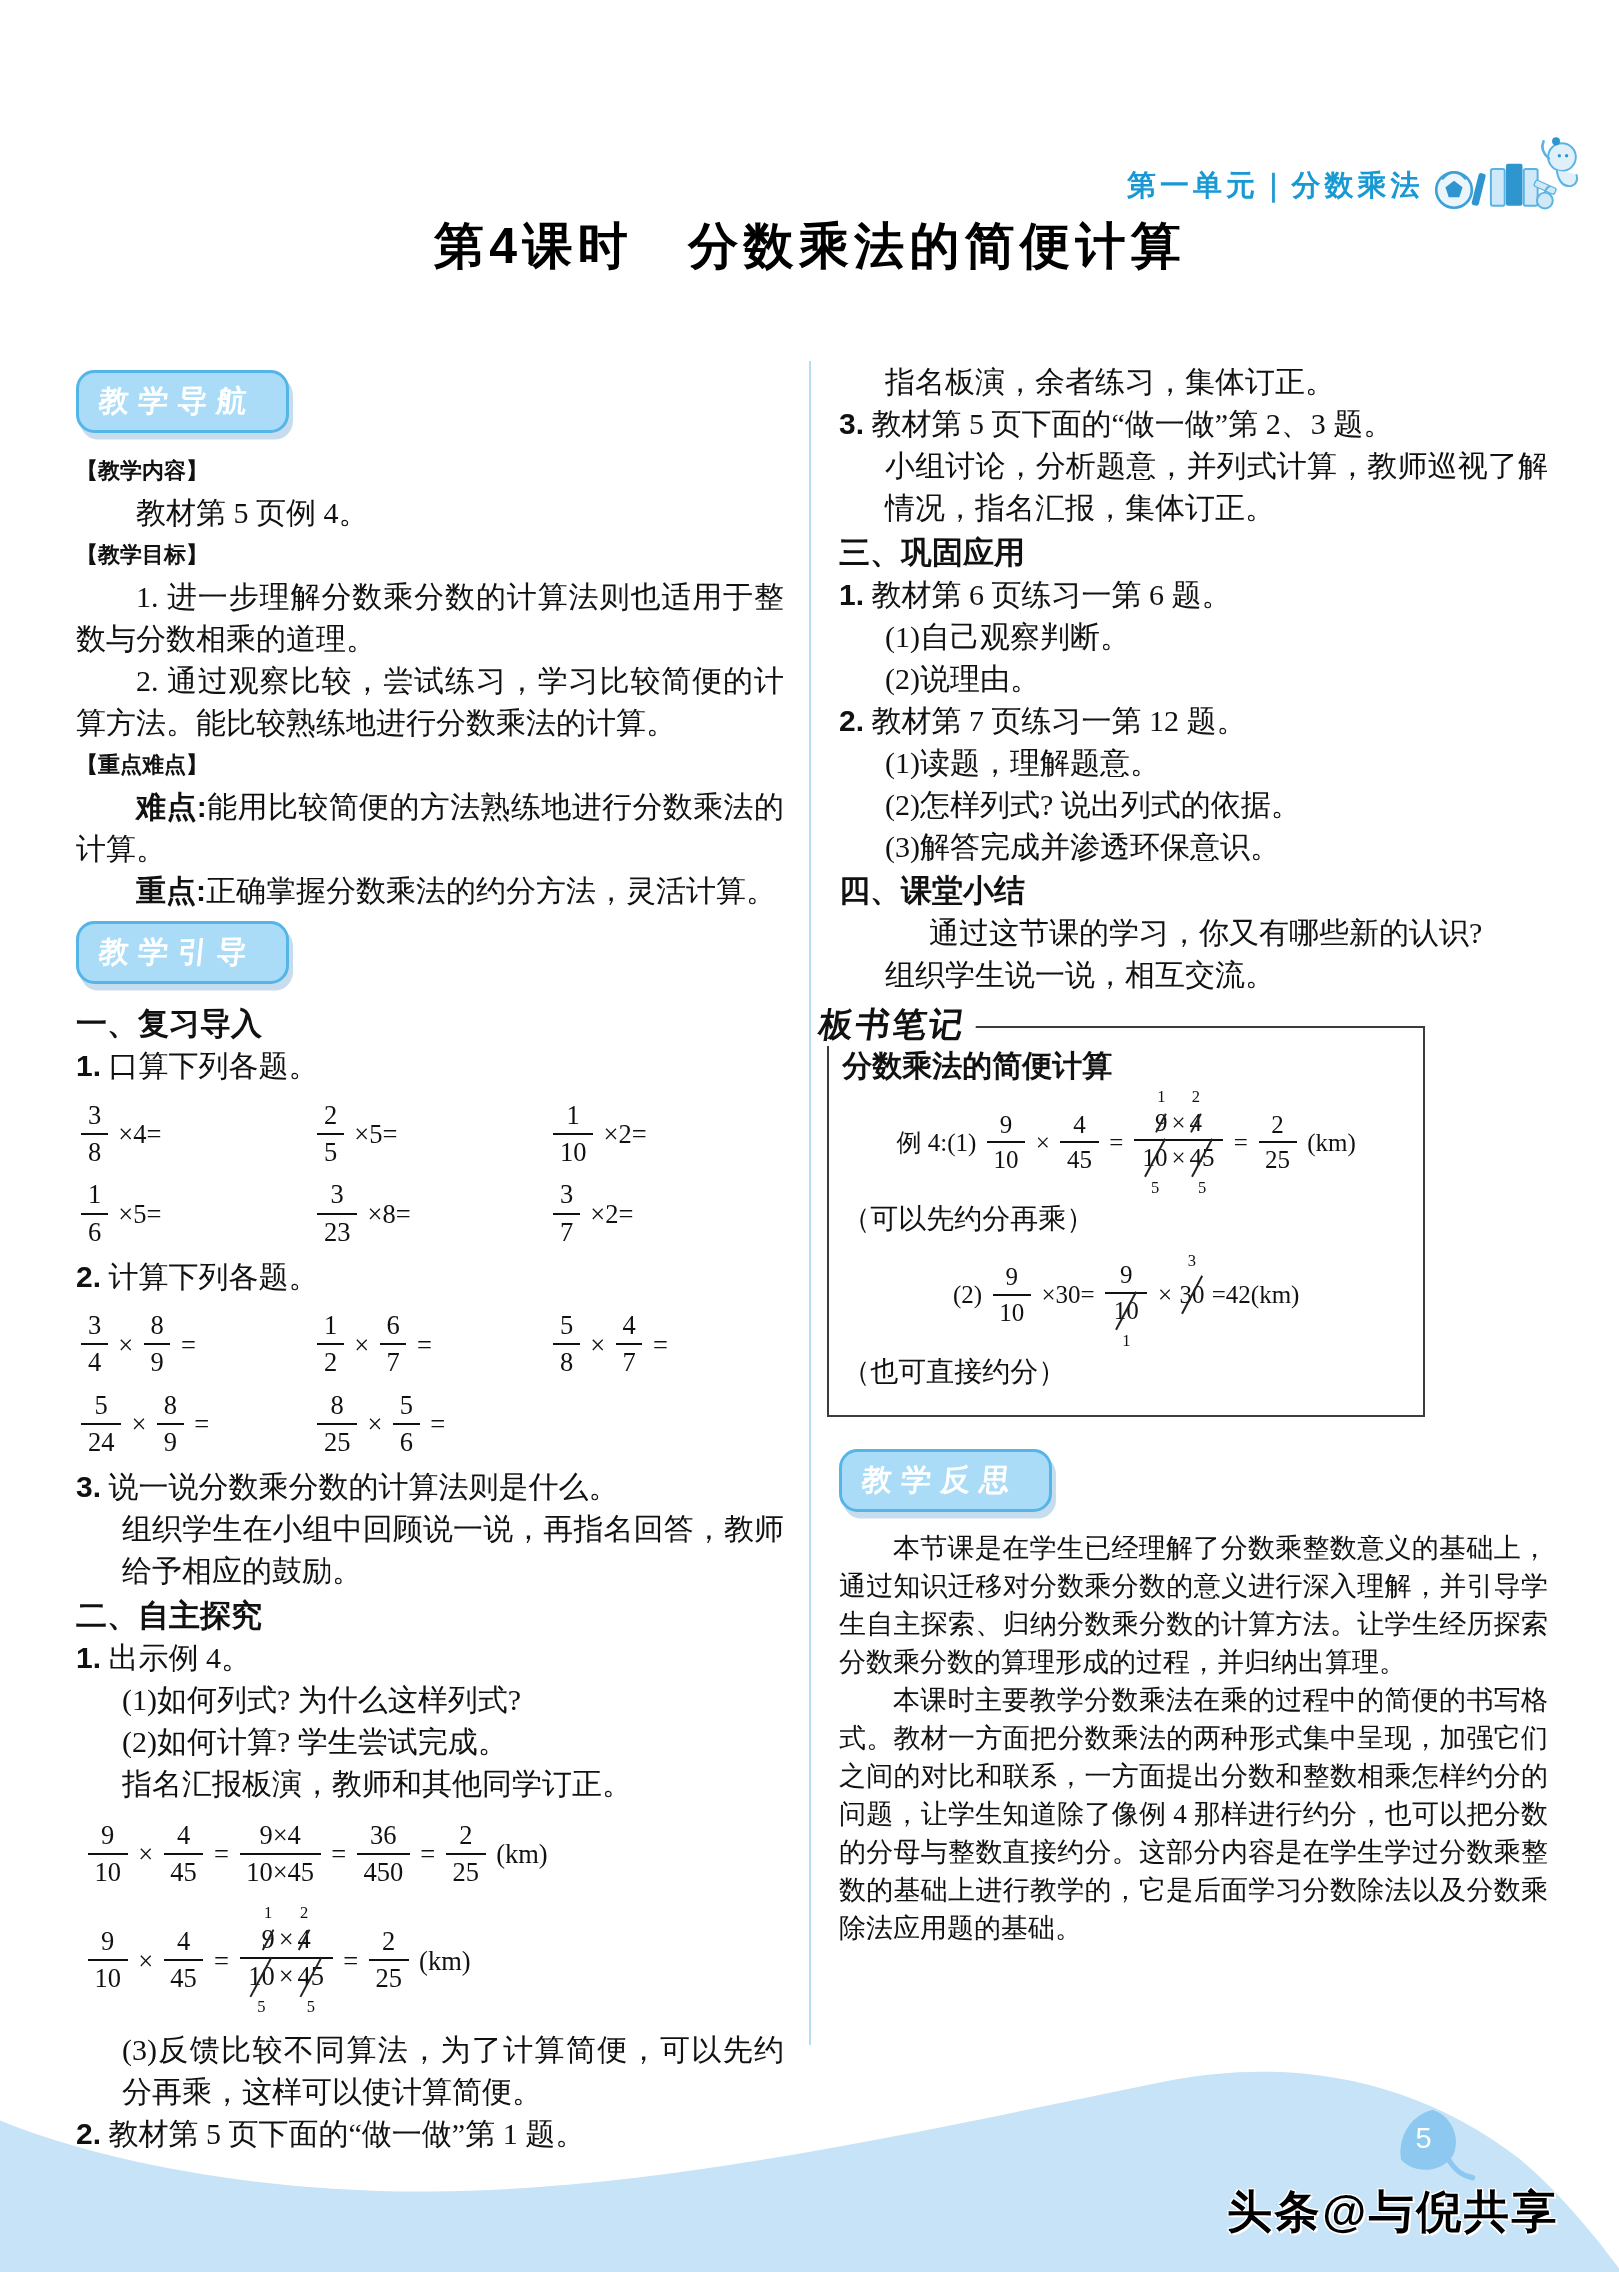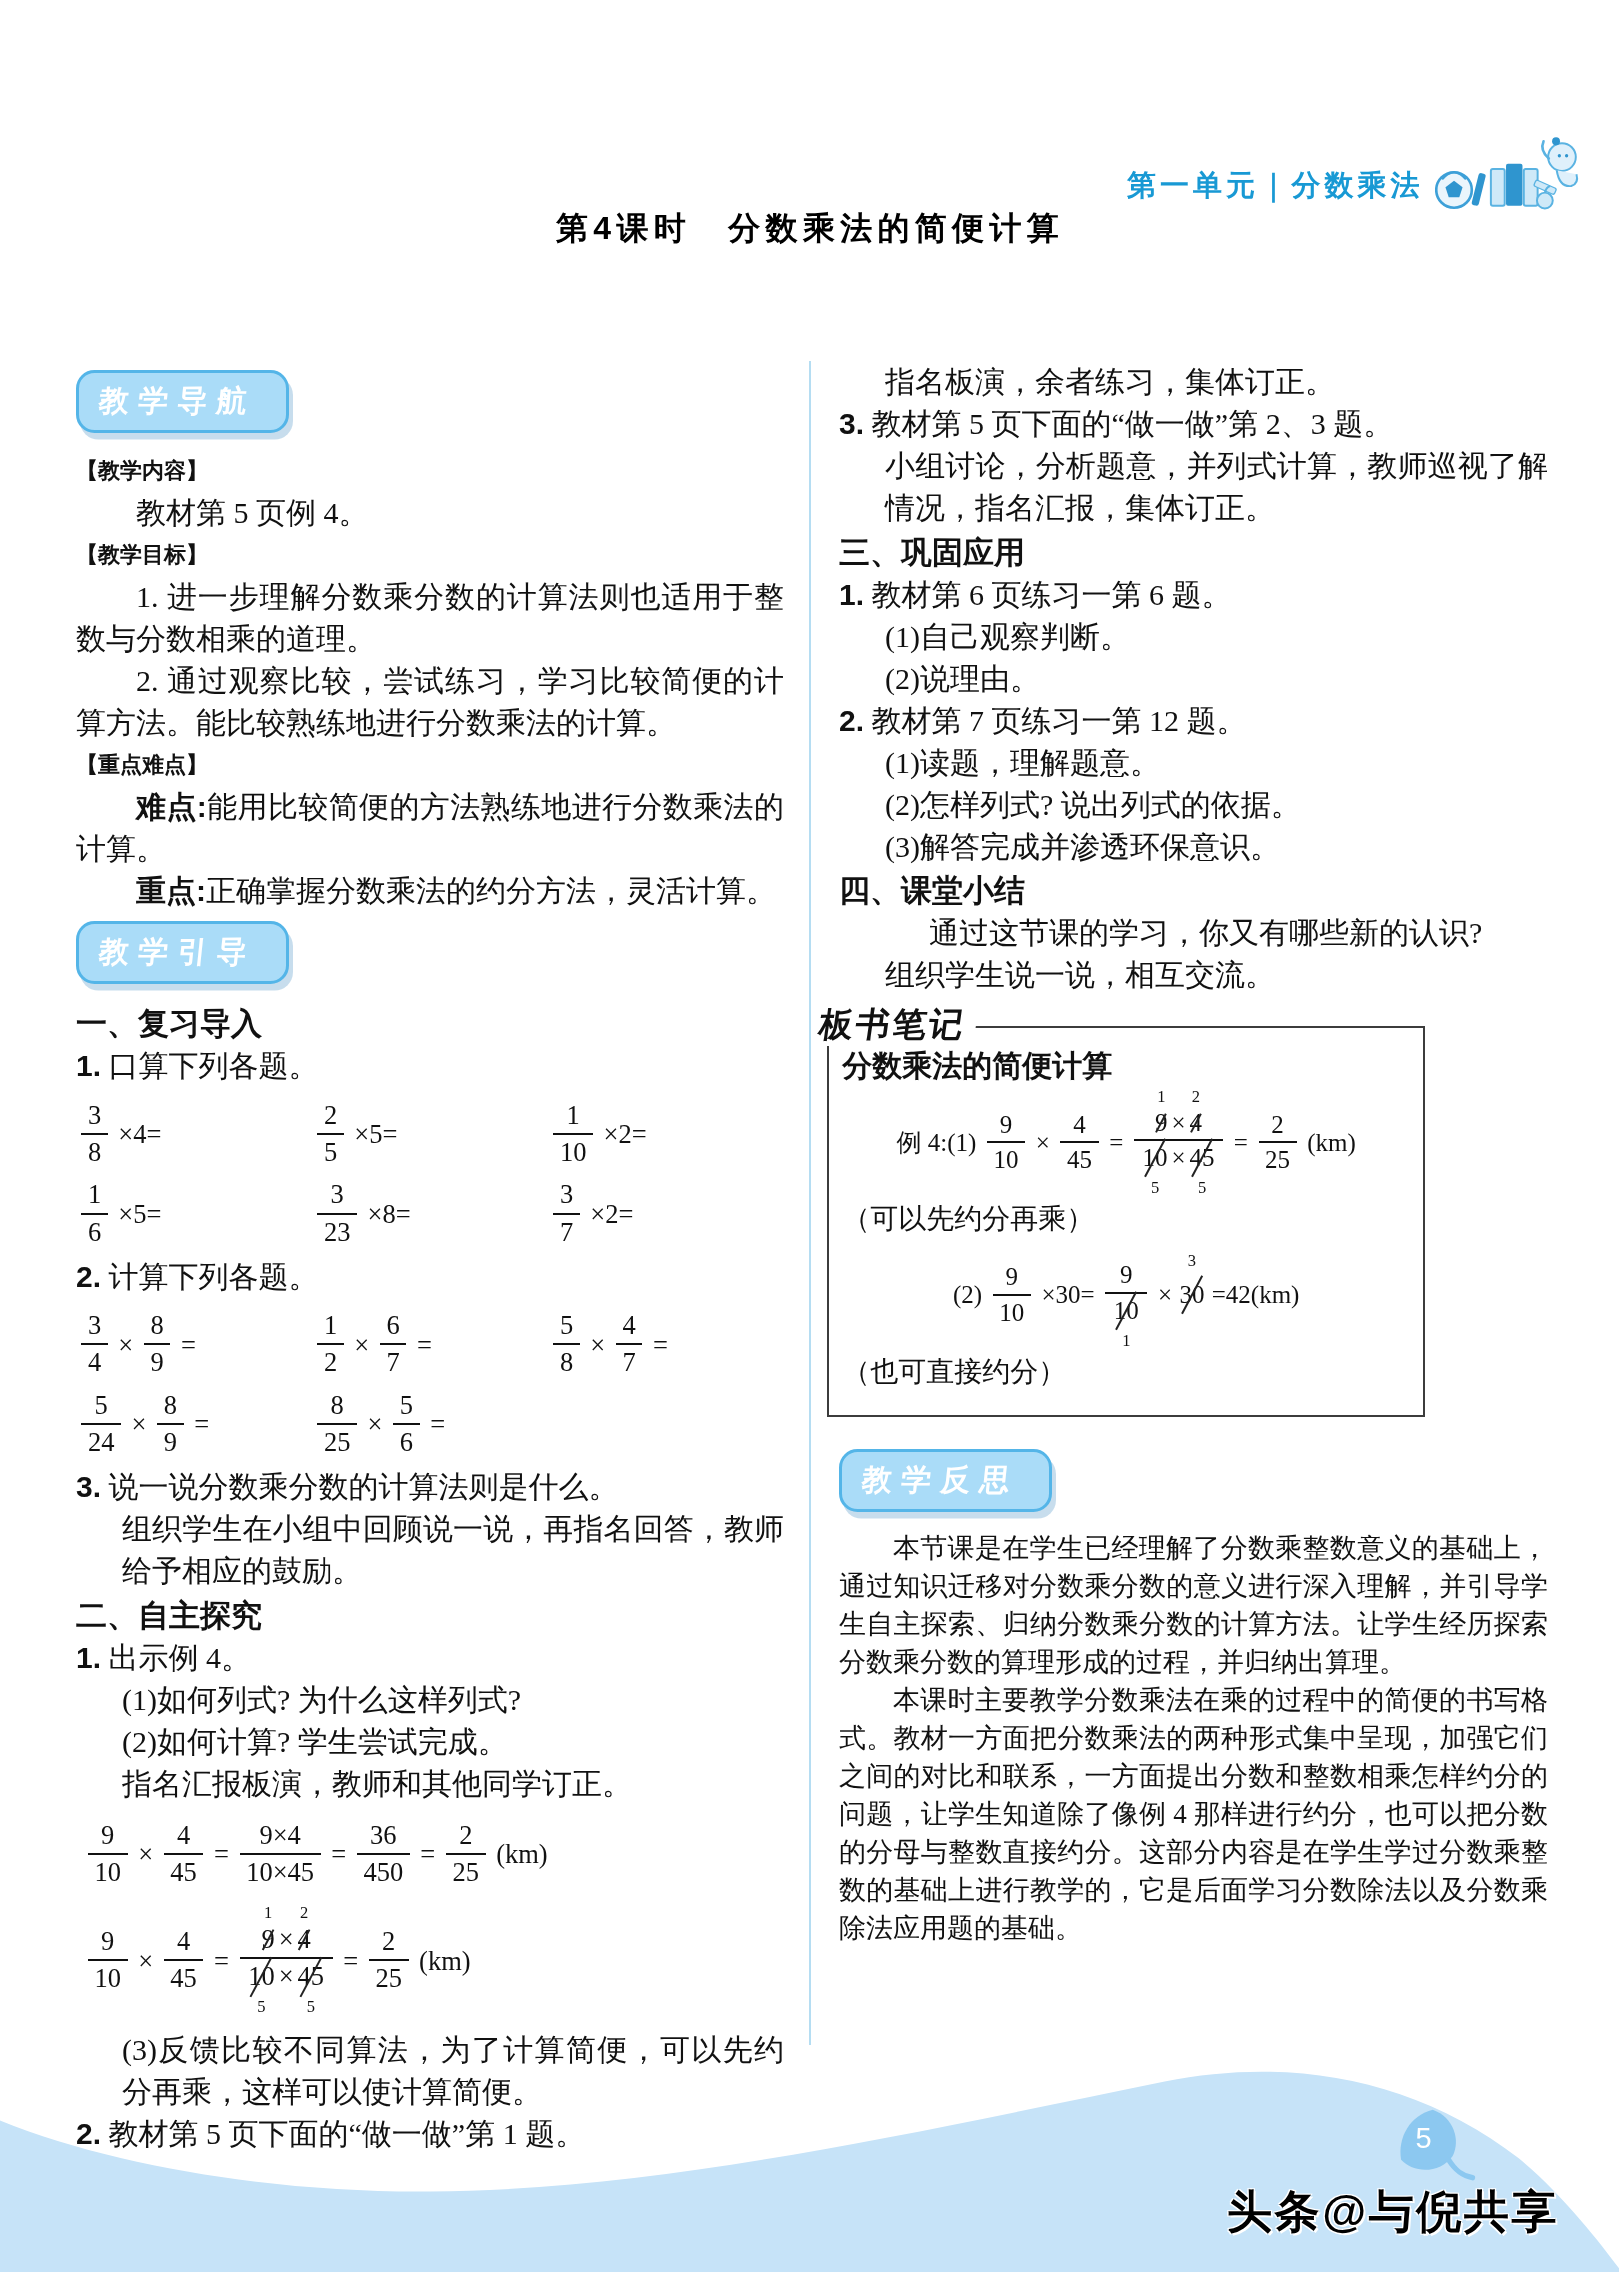--- a/index.html
+++ b/index.html
@@ -4,23 +4,23 @@
 <style>
   html,body{margin:0;padding:0;background:#ffffff;}
   .page{position:relative;width:1620px;height:2273px;background:#fff;overflow:hidden;
         font-family:"Liberation Serif","DejaVu Serif",serif;color:#111;}
 
   
   .unit-header{position:absolute;top:136px;left:1118px;display:flex;align-items:flex-end;gap:12px;margin-left:9px;}
   .unit-text{font-family:"Liberation Sans","DejaVu Sans",sans-serif;font-weight:bold;
              font-size:29px;color:#1899d4;letter-spacing:4px;line-height:60px;}
   .deco{width:146px;height:79px;}
-  .title{position:absolute;top:207px;left:0;width:100%;text-align:center;margin:0;
+  .title{position:absolute;top:213px;left:0;width:100%;text-align:center;margin:0;
          font-family:"Liberation Sans","DejaVu Sans",sans-serif;font-weight:bold;
-         font-size:32px;letter-spacing:5.3px;color:#000;}
+         font-size:50px;letter-spacing:5.3px;color:#000;}
 
   
   .divider{position:absolute;left:809px;top:361px;width:2px;height:1684px;background:#b5ddf2;}
   .col{position:absolute;top:361px;font-size:30px;line-height:42px;}
   .col.left{left:76px;width:708px;}
   .col.right{left:839px;width:709px;}
   .col p{margin:0;text-align:justify;}
   .bhead{font-family:"Liberation Sans","DejaVu Sans",sans-serif;font-weight:bold;font-size:22px;}
   .shead{font-family:"Liberation Sans","DejaVu Sans",sans-serif;font-weight:bold;font-size:31px;margin-top:2.6px !important;}
   .indent{text-indent:2em;}

